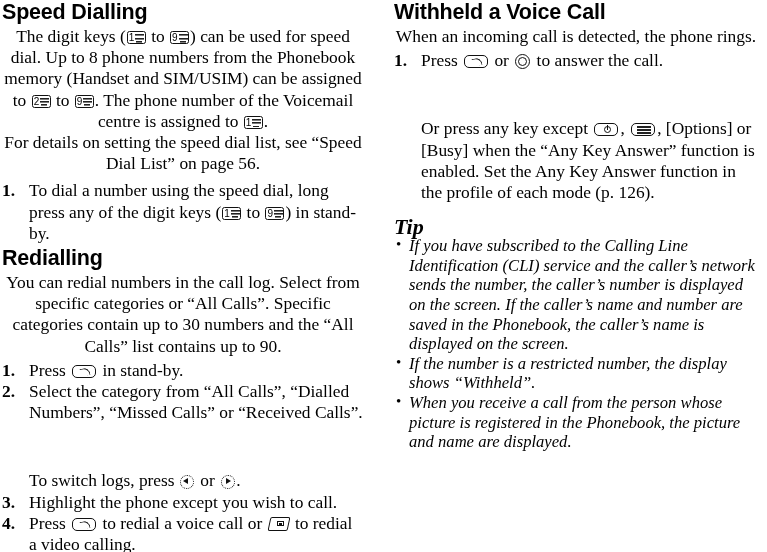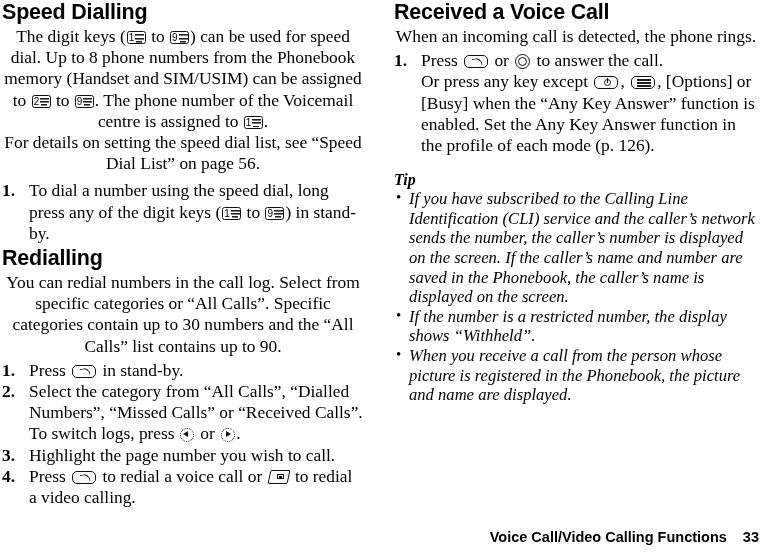--- a/index.html
+++ b/index.html
@@ -70,27 +70,28 @@
   ol.steps li.step .num {
     position: absolute;
     left: 0;
     top: 0;
     font-weight: bold;
     font-size: 17.4px;
   }
   .substep {
     font-size: 17.4px;
     line-height: 21.2px;
+    margin-top: 47px;
   }
 
   .tip-head {
     font-family: "Liberation Serif", "DejaVu Serif", serif;
     font-weight: bold;
     font-style: italic;
-    font-size: 16px;
+    font-size: 22px;
     line-height: 19px;
     margin: 14px 0 0 0;
   }
   ul.tip-list {
     list-style: none;
     margin: 0;
     padding: 0;
   }
   ul.tip-list li {
     position: relative;
@@ -344,31 +345,31 @@
 
       <ol class="steps tight">
         <li class="step">
           <span class="num">1.</span><span>Press </span><span class="key key-send"><span class="curve"></span></span><span> in stand-by.</span>
         </li>
         <li class="step">
           <span class="num">2.</span><span>Select the category from “All Calls”, “Dialled Numbers”, “Missed Calls” or “Received Calls”.</span>
           <div class="substep"><span>To switch logs, press </span><span class="key key-nav left"><span class="ncirc"></span><span class="tri"></span></span><span> or </span><span class="key key-nav right"><span class="ncirc"></span><span class="tri"></span></span><span>.</span></div>
         </li>
         <li class="step">
-          <span class="num">3.</span><span>Highlight the page number you wish to call.</span>
+          <span class="num">3.</span><span>Highlight the phone except you wish to call.</span>
         </li>
         <li class="step">
           <span class="num">4.</span><span>Press </span><span class="key key-send"><span class="curve"></span></span><span> to redial a voice call or </span><span class="key key-video"><span class="slant"></span><span class="cam"></span><span class="camdot"></span></span><span> to redial a video calling.</span>
         </li>
       </ol>
     </div>
 
     <div class="col col-right">
 
-      <h2 class="section-title">Received a Voice Call</h2>
+      <h2 class="section-title">Withheld a Voice Call</h2>
 
       <p class="body">When an incoming call is detected, the phone rings.</p>
 
       <ol class="steps tight">
         <li class="step">
           <span class="num">1.</span><span>Press </span><span class="key key-send"><span class="curve"></span></span><span> or </span><span class="key key-center"><span class="ring-out"></span><span class="ring-in"></span></span><span> to answer the call.</span>
           <div class="substep"><span>Or press any key except </span><span class="key key-end"><span class="pw"></span><span class="pwbar"></span></span><span>, </span><span class="key key-clear"><span class="cglyph"></span></span><span>, [Options] or [Busy] when the “Any Key Answer” function is enabled. Set the Any Key Answer function in the profile of each mode (p. 126).</span></div>
         </li>
       </ol>
 
@@ -381,16 +382,13 @@
         <li>
           <span class="bullet">•</span><span>If the number is a restricted number, the display shows “Withheld”.</span>
         </li>
         <li>
           <span class="bullet">•</span><span>When you receive a call from the person whose picture is registered in the Phonebook, the picture and name are displayed.</span>
         </li>
       </ul>
     </div>
   </div>
 
-  <div class="footer">
-    <span class="ftitle">Voice Call/Video Calling Functions</span><span>33</span>
-  </div>
 </div>
 
 </body></html>

